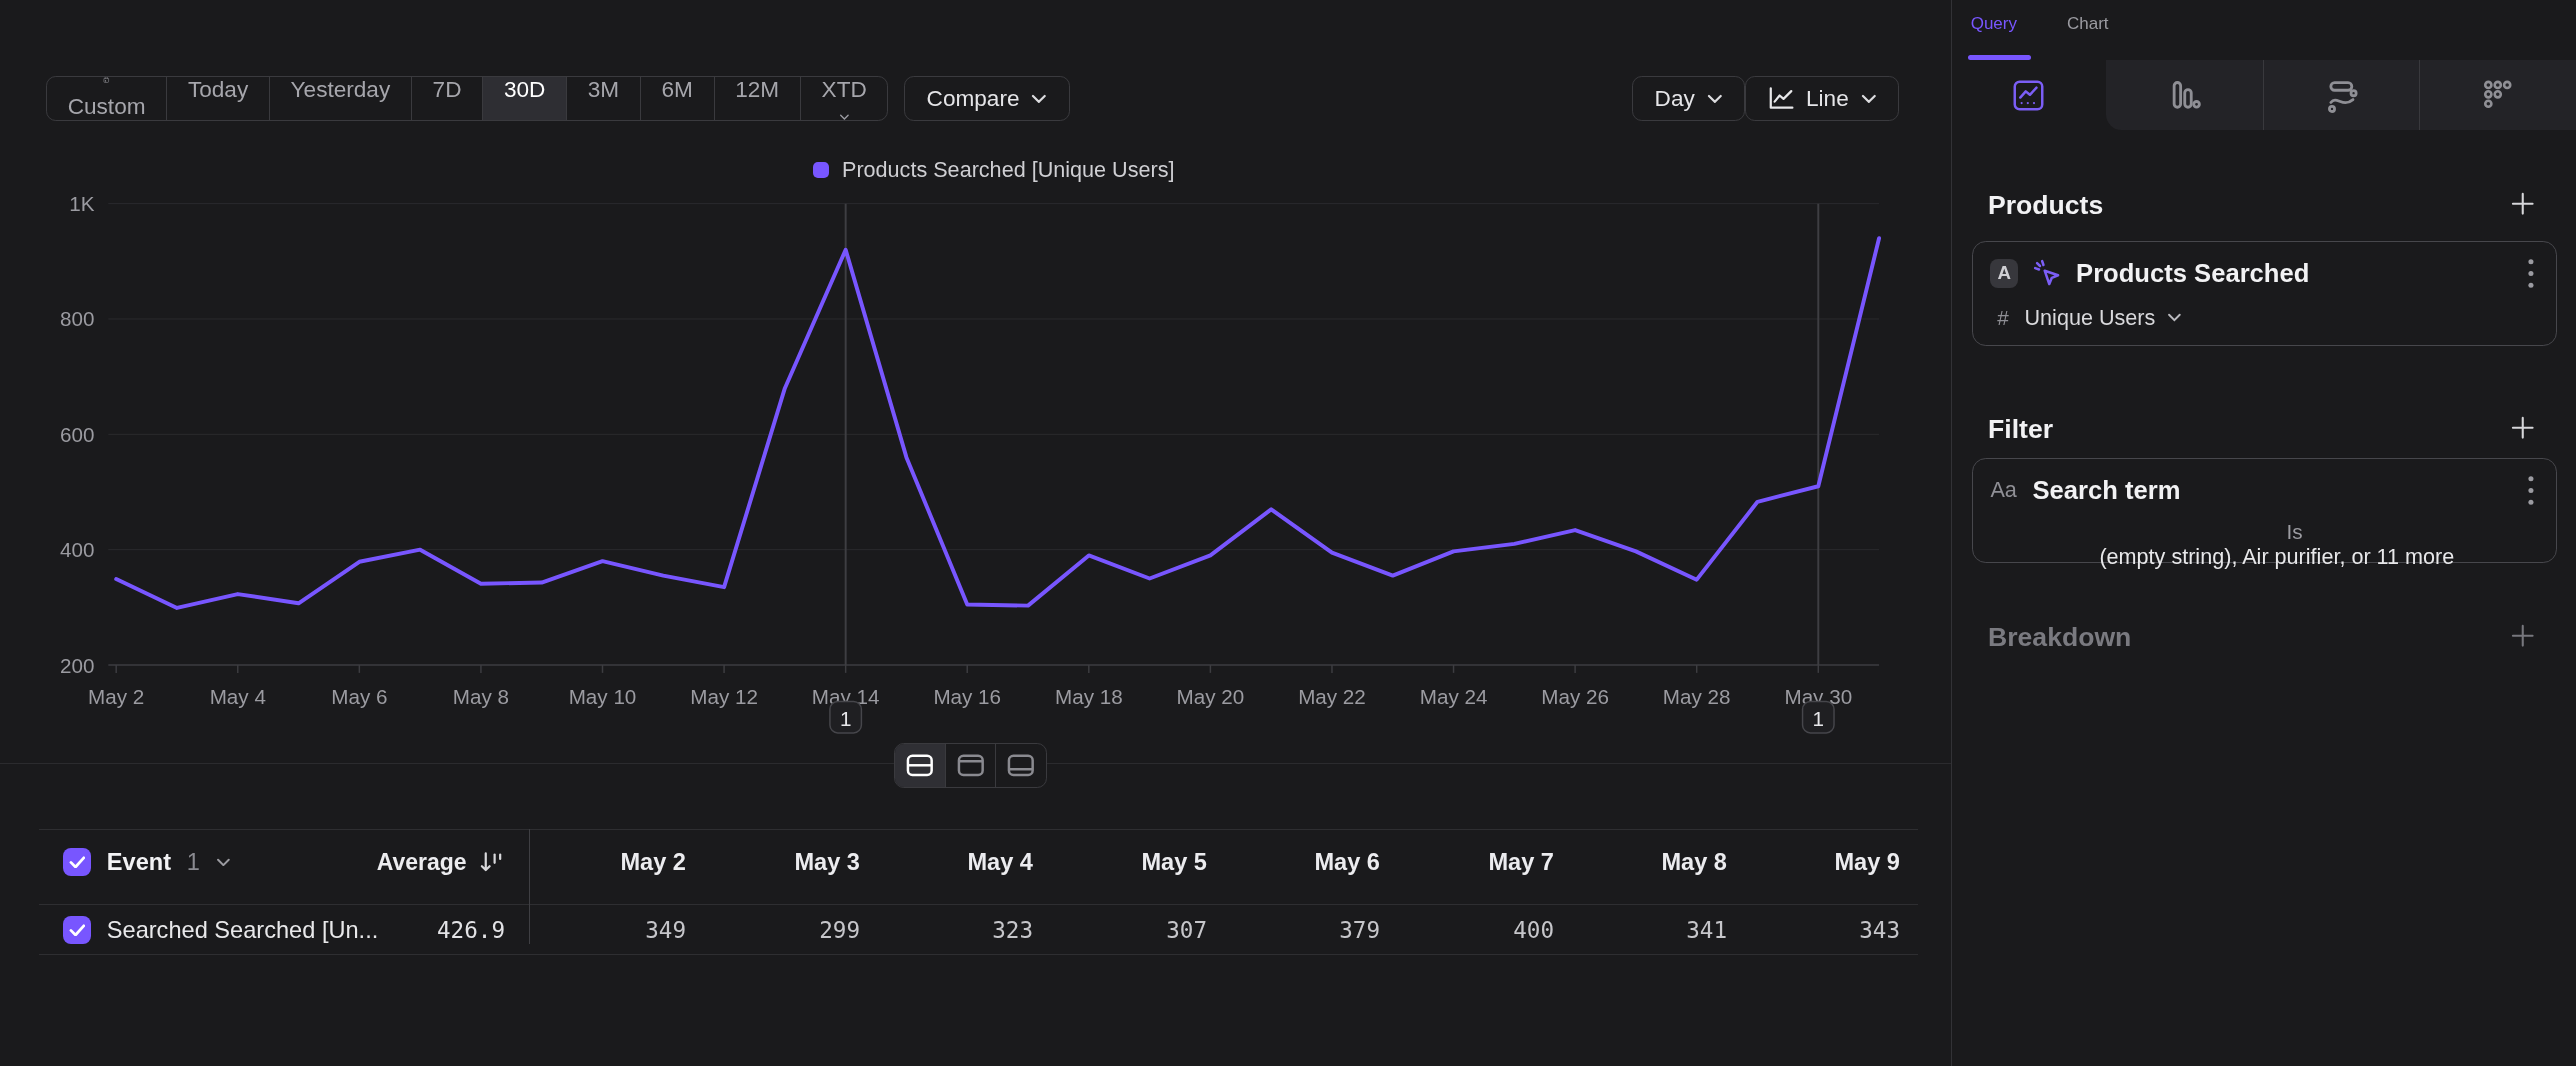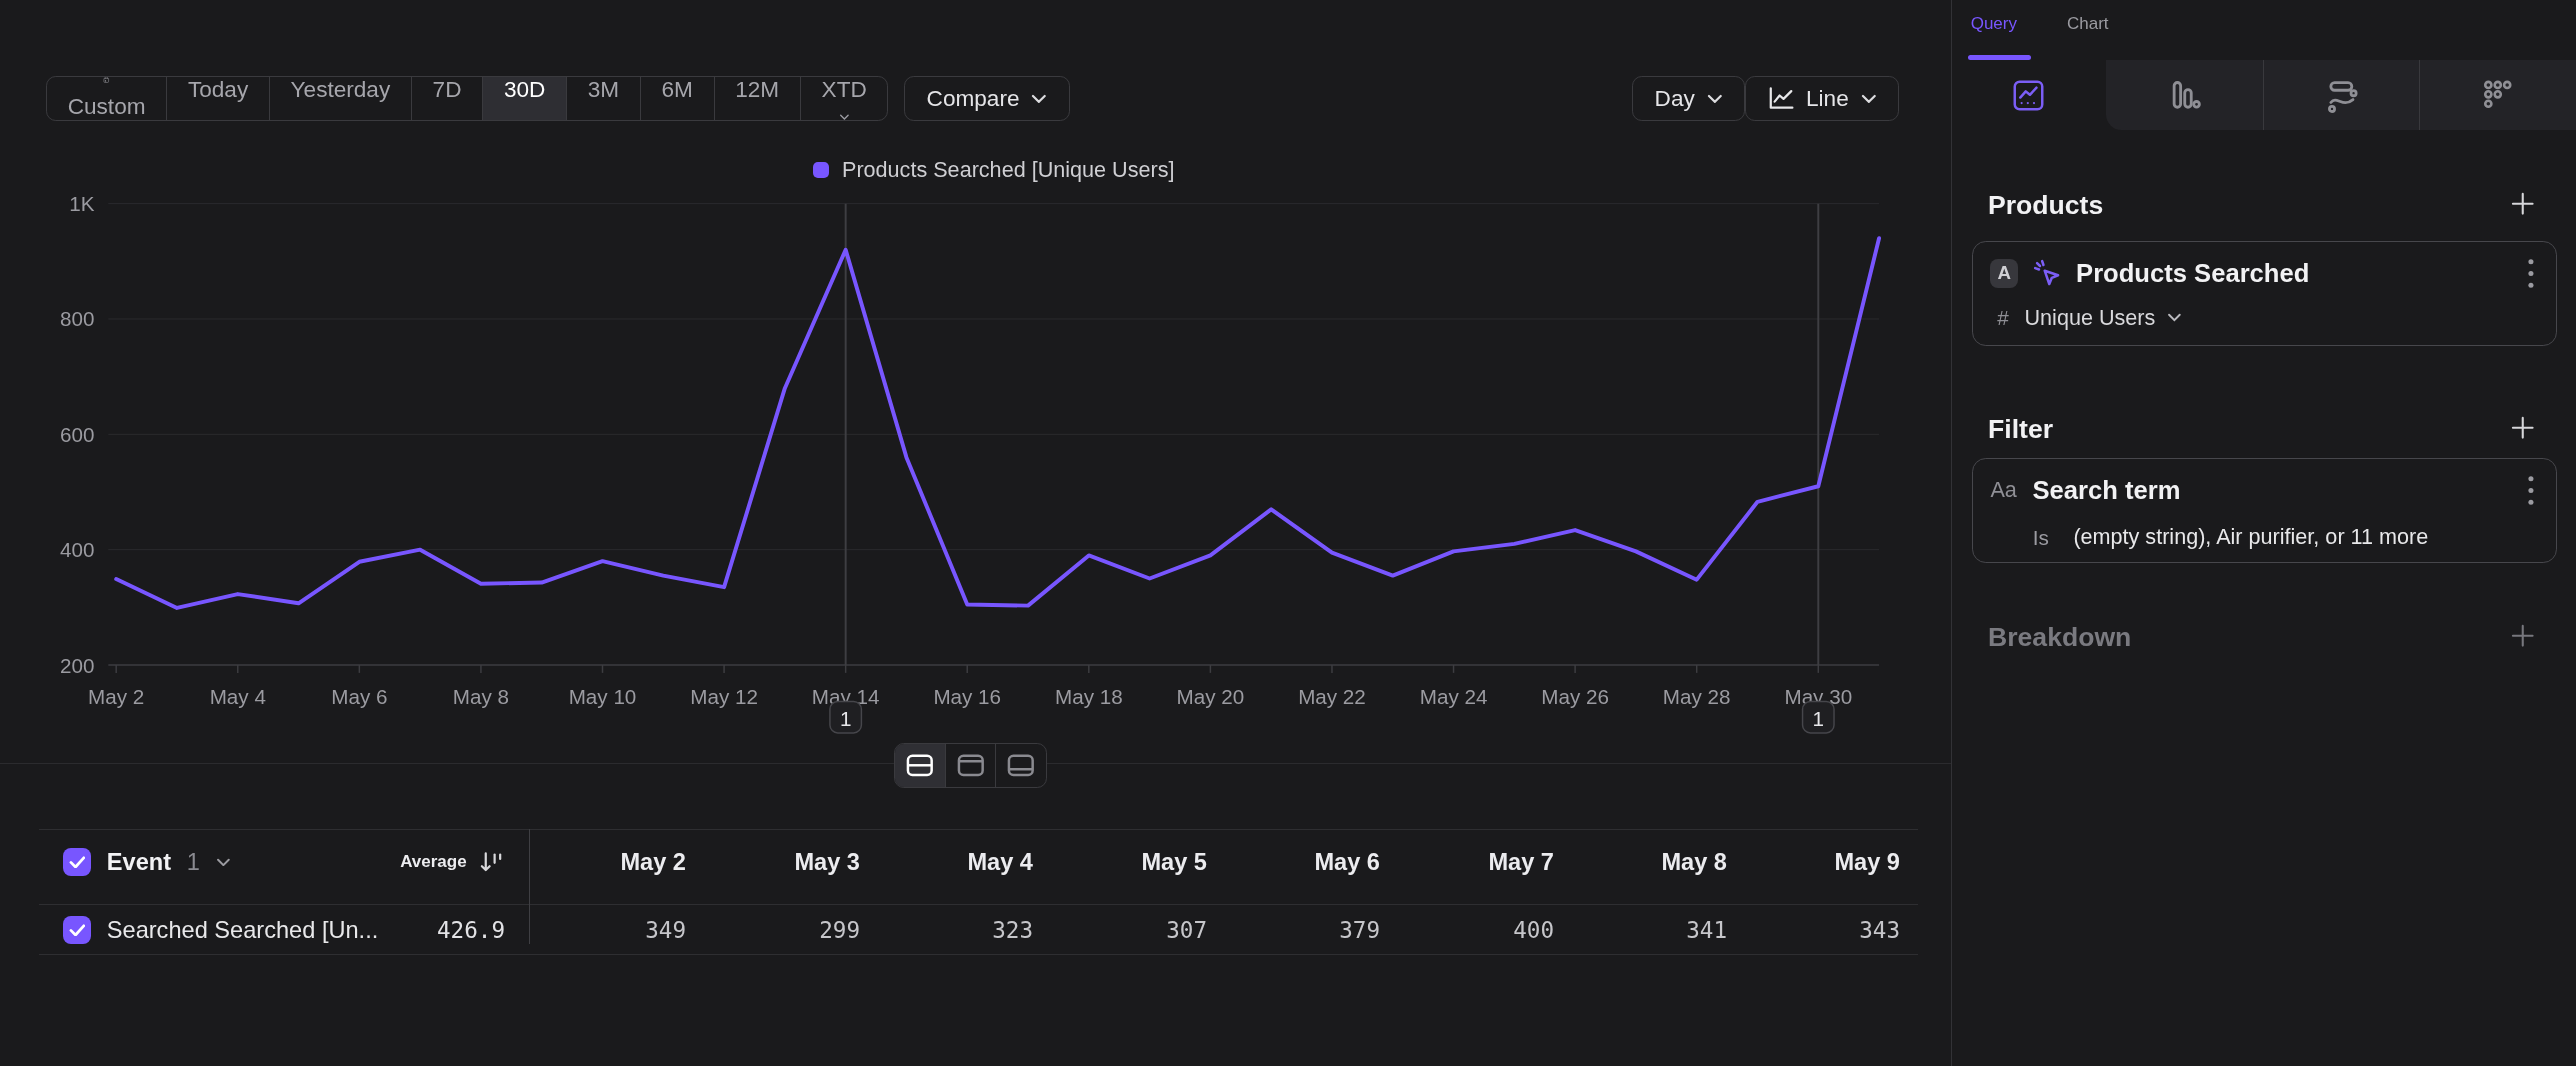--- a/index.html
+++ b/index.html
@@ -56,21 +56,21 @@
   #table{left:39px;top:829px;width:1879px;}
   #thead{position:relative;height:76px;border-top:1px solid #2e2e31;border-bottom:1px solid #2e2e31;}
   #trow{position:relative;height:50px;border-bottom:1px solid #2e2e31;}
   #col-sep{left:490px;top:0;width:1px;height:115px;background:#3f3f43;}
   .cbx{width:28.5px;height:28.5px;border-radius:7.9px;background:var(--accent);display:flex;align-items:center;justify-content:center;cursor:pointer;}
   .ev-label{font-size:23.6px;font-weight:bold;color:var(--txt);}
   .ev-count{font-size:23.6px;color:#8a8a90;}
   .date-cell{position:absolute;width:167px;text-align:right;font-size:23.6px;font-weight:bold;color:#ececef;line-height:64px;}
   .val-cell{position:absolute;width:167px;text-align:right;font-size:22.6px;color:#c6c6ca;line-height:50px;font-family:"DejaVu Sans Mono",monospace;}
   #avg-header{position:absolute;right:1413px;height:64px;display:flex;align-items:center;gap:11.8px;}
-  #avg-header span{font-size:17px;font-weight:bold;color:#ececef;}
+  #avg-header span{font-size:23px;font-weight:bold;color:#ececef;}
   #avg-value{position:absolute;right:1413px;line-height:50px;font-size:22.6px;color:#e3e3e6;font-family:"DejaVu Sans Mono",monospace;}
   #event-header{position:absolute;left:23.6px;top:0;height:64px;display:flex;align-items:center;gap:15.7px;}
   #row-head{position:absolute;left:23.6px;top:0;height:50px;display:flex;align-items:center;gap:15.7px;}
   #row-name{font-size:23.6px;color:#e8e8ea;}
 
   
   #sidebar{left:1951px;top:0;width:625px;height:1067px;border-left:1px solid #323236;background:var(--bg);}
   #sb-tabs{position:absolute;left:0;top:0;width:100%;height:60px;}
   .sb-tab{position:absolute;top:13.8px;font-size:17px;cursor:pointer;}
   #sb-tab-query{left:18.7px;color:var(--accent);}
@@ -387,21 +387,21 @@
       <span class="aa-ic">Aa</span>
       <span class="card-title" style="margin-left:15.7px">Search term</span>
     </div>
     <div class="kebab">
       <svg width="7.9" height="35" viewBox="0 0 8 36" fill="#9b9ba1">
           <circle cx="4" cy="6" r="2.6"></circle>
           <circle cx="4" cy="18" r="2.6"></circle>
           <circle cx="4" cy="30" r="2.6"></circle>
         </svg>
     </div>
-    <div style="position:absolute;left:0;right:0;top:61px;height:29.5px;display:flex;align-items:flex-end;">
+    <div style="position:absolute;left:0;right:0;top:61px;height:29.5px;display:flex;align-items:center;flex-direction:column;">
       <span style="margin-left:60px;font-size:20.7px;color:#9b9ba1;">Is</span>
       <span style="margin-left:24.6px;font-size:21.6px;color:#e8e8ea;">(empty string), Air purifier, or 11 more</span>
     </div>
   </div>
 
   <div class="sb-heading dim" style="top:622px">Breakdown</div>
   <div class="plus-btn" style="top:621px">
     <svg width="29.5" height="29.5" viewBox="0 0 24 24" fill="none" stroke="#77777d" stroke-width="1.7" stroke-linecap="round">
         <path d="M12 4 V20 M4 12 H20"></path>
       </svg>

